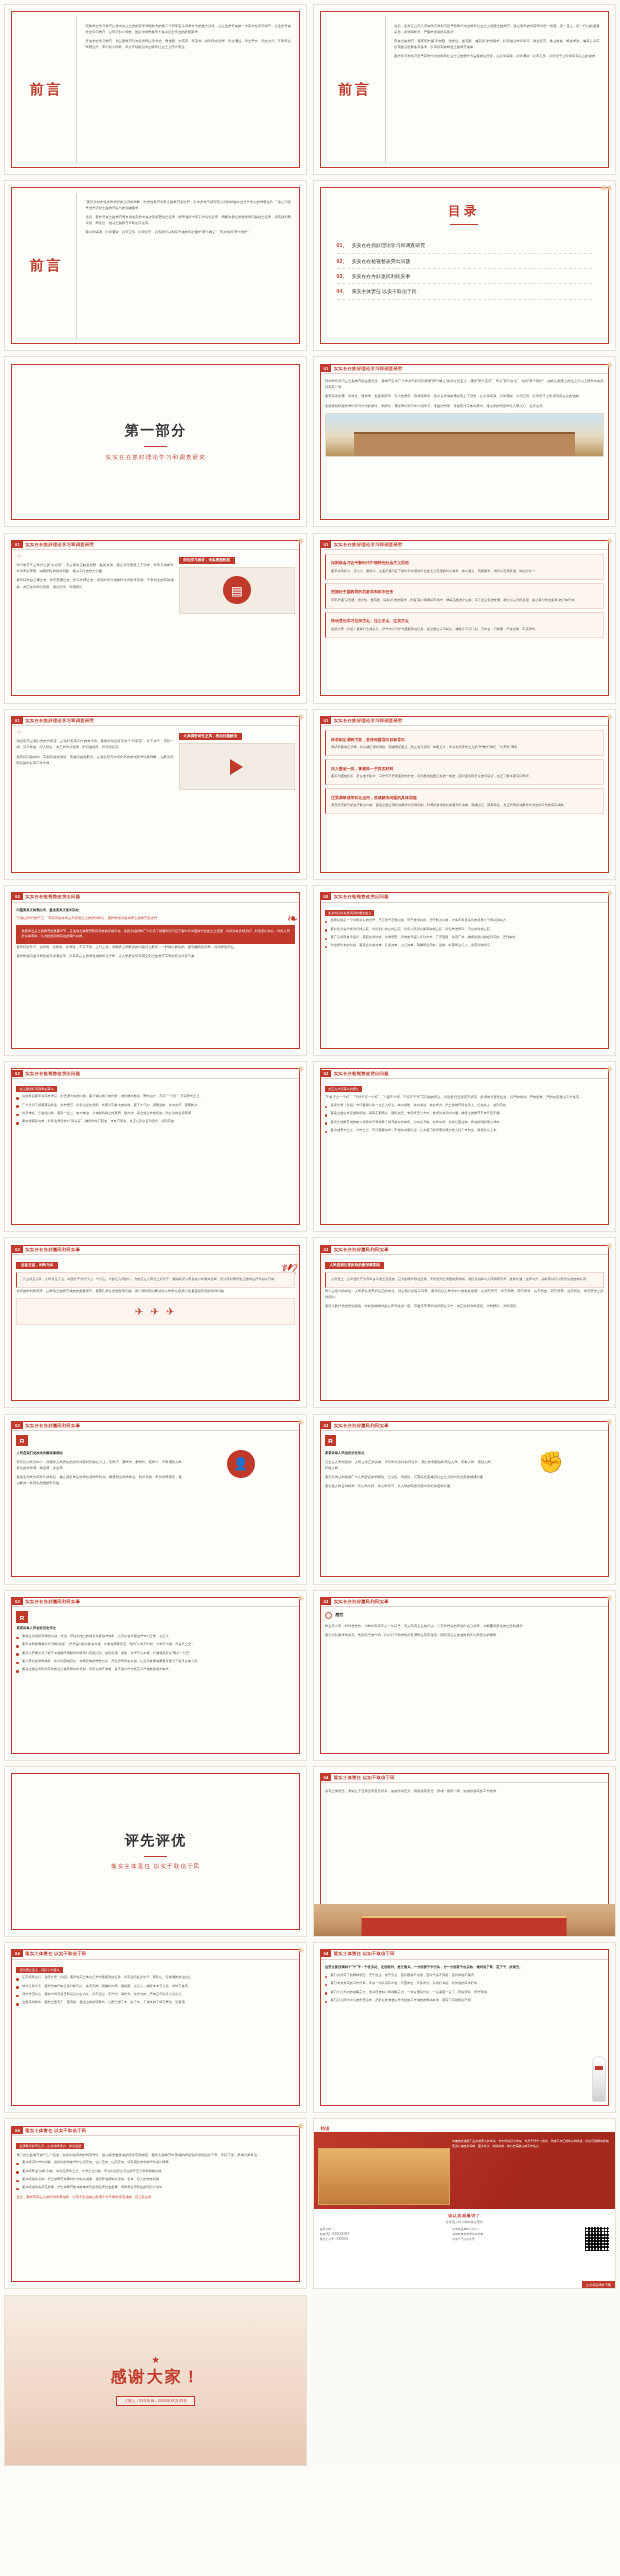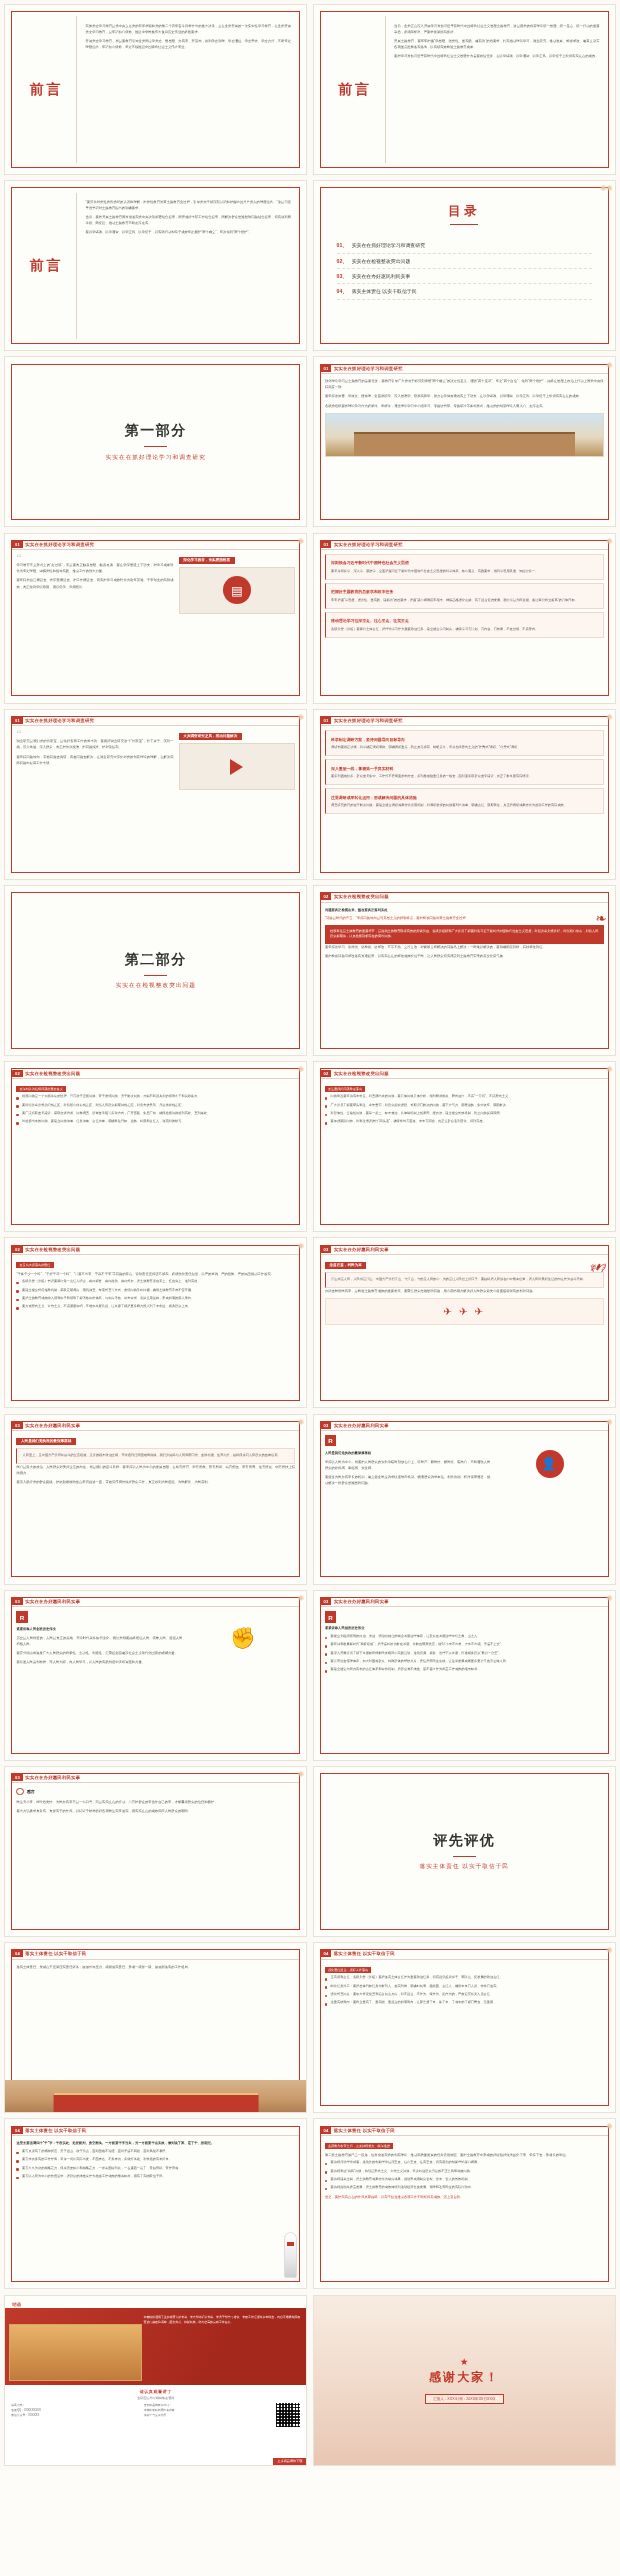--- a/index.html
+++ b/index.html
@@ -199,21 +199,21 @@
     border-top: 8.2px solid transparent;
     border-bottom: 8.2px solid transparent;
     border-left: 13.4px solid #c0392b;
   }
 
   
   .thanks-slide {
     background: linear-gradient(180deg,#f7ece2 0%, #f0d9c9 55%, #e8c7b4 100%);
   }
   .thanks-txt {
-    font-size: 12px; font-weight: bold; color: #c0392b;
+    font-size: 16px; font-weight: bold; color: #c0392b;
     letter-spacing: 2.1px; font-family: "Liberation Serif", serif;
   }
   .thanks-btn {
     margin-top: 8.2px;
     border: 0.5px solid #c0392b; color: #c0392b;
     font-size: 3.6px; padding: 2.1px 7.2px;
     background: rgba(255,255,255,.5);
   }
   .promo {
     position: absolute; inset: 0;
@@ -472,28 +472,20 @@
         <div class="card-title">深入基层一线，掌握第一手真实材料</div>
         <div>要多到困难较多、群众意见集中、工作打不开局面的地方去，多到急难险重任务的一线去，面对面听取群众意见建议，真正了解基层实际情况。</div>
       </div>
       <div class="card" style="margin-top:3.6px;">
         <div class="card-title">注重调研成果转化运用，形成解决问题的具体措施</div>
         <div>调查研究的目的在于解决问题。要建立健全调研成果转化运用机制，对调研发现的问题要列出清单、明确责任、限期整改，真正把调研成果转化为推动工作的实际成效。</div>
       </div>
     </div>
   </div>
 
-  <div class="slide">
-    <div class="frame-border"></div>
-    <div class="sec-center">
-      <div class="sec-big">第二部分</div>
-      <div class="sec-rule"></div>
-      <div class="sec-sub">实实在在检视整改突出问题</div>
-    </div>
-  </div>
 
   <div class="slide">
     <div class="frame-border thin"></div>
     <div class="hdr">
       <span class="hdr-num">02</span>
       <span class="hdr-txt">实实在在检视整改突出问题</span>
     </div>
     <div class="hdr-rule"></div>
     <div class="dove">❧</div>
     <div class="body-pad">

